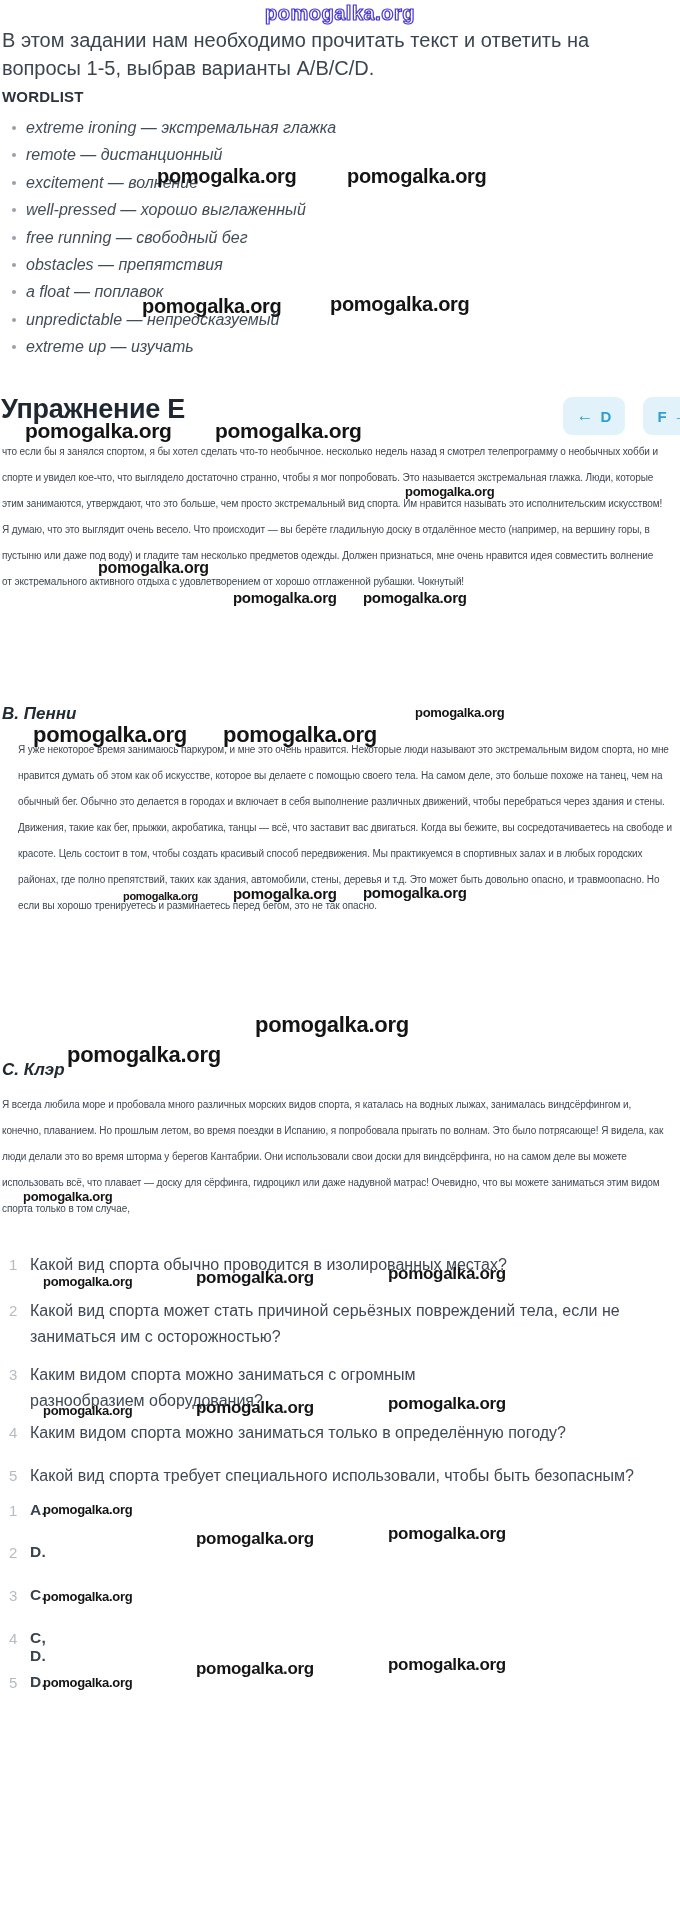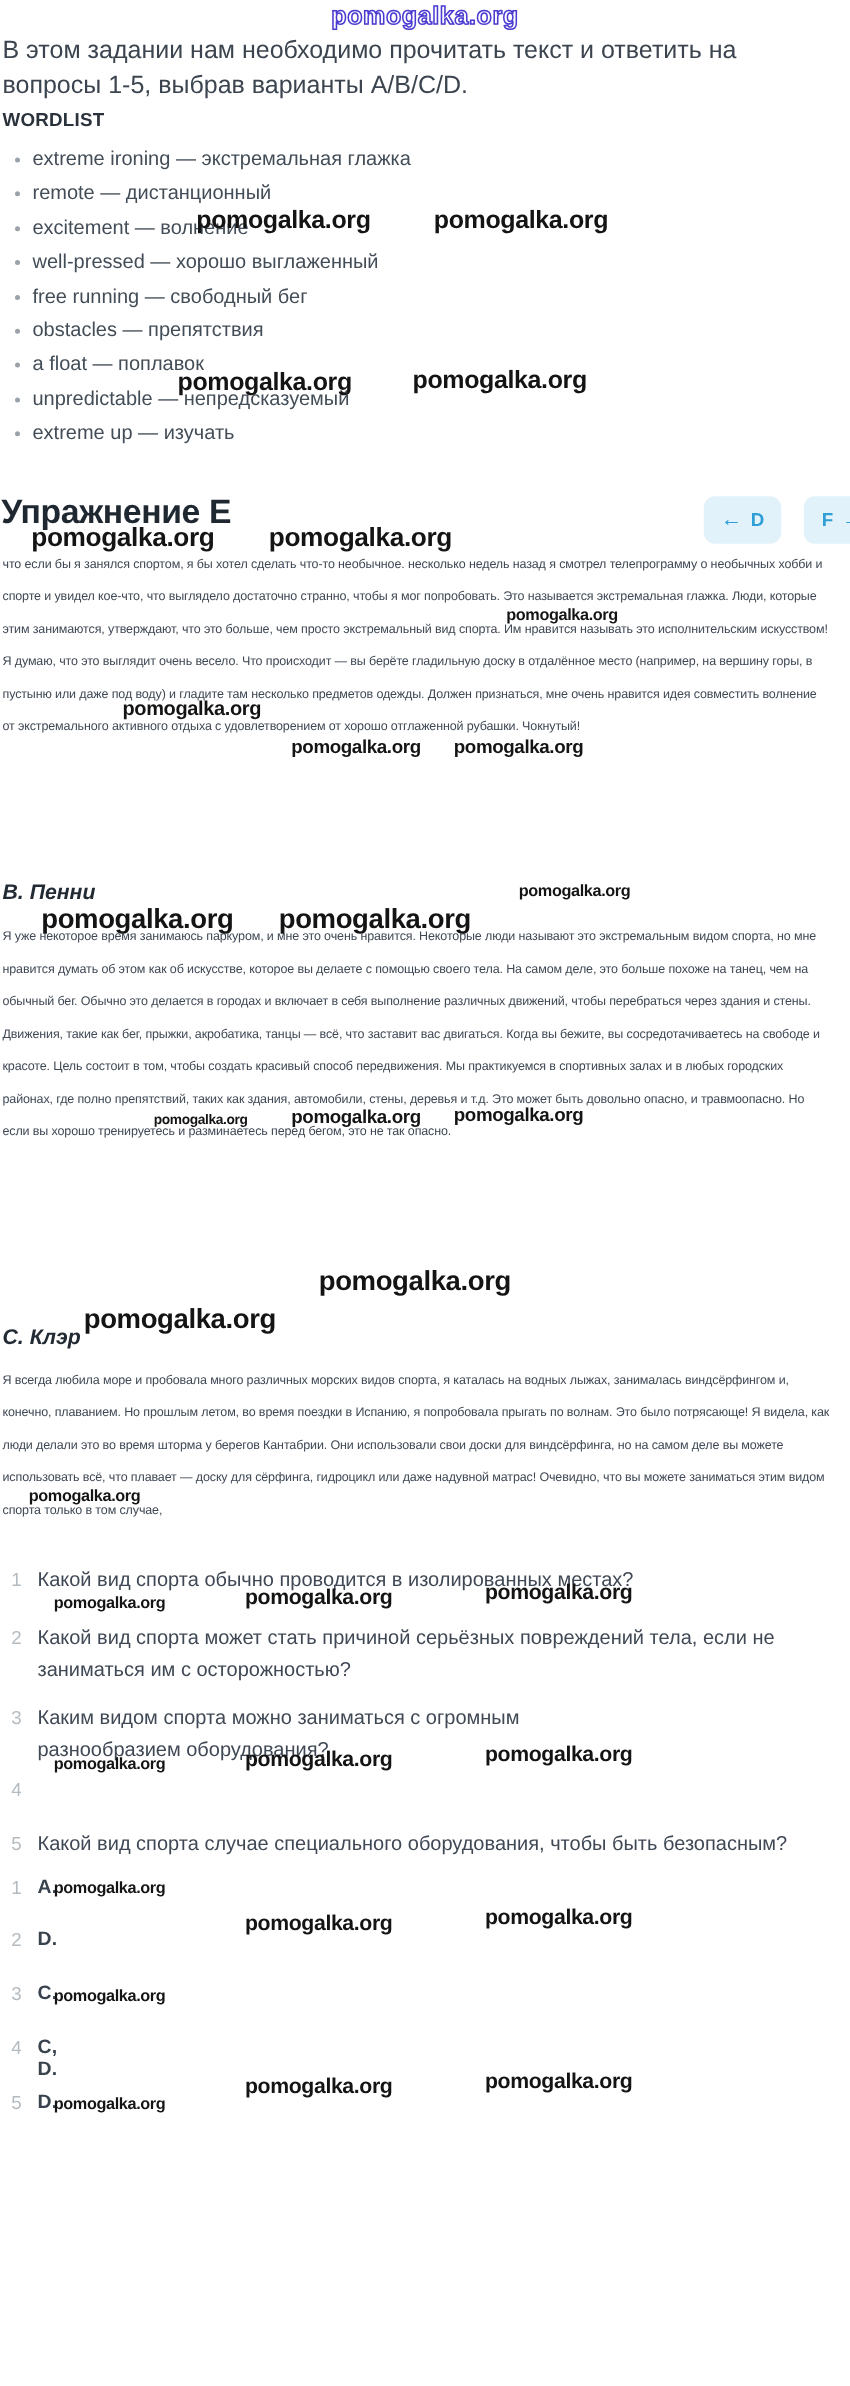--- a/index.html
+++ b/index.html
@@ -20,21 +20,21 @@
     font-size:20px; font-weight:700; color:#ffffff;
     -webkit-text-stroke:1.2px #4a3ad0; text-shadow:0 0 1px #4a3ad0;
     z-index:5; letter-spacing:0.5px;
   }
   
   .intro { position:absolute; top:26px; left:2px; width:620px;
     font-size:20px; line-height:28px; color:#3c454f; }
   .wordlist-label { position:absolute; top:88px; left:2px;
     font-size:15px; font-weight:800; color:#2a323c; letter-spacing:0.2px; }
   
-  .wordlist { position:absolute; top:114px; left:2px; list-style:none; }
+  .wordlist { position:absolute; top:114px; left:2px; list-style:none;font-style:italic; }
   .wordlist li { position:relative; height:27.4px; line-height:27.4px;
     padding-left:24px; font-size:16px; color:#434d57; }
   .wordlist li::before { content:""; position:absolute; left:10px; top:12px;
     width:4px; height:4px; border-radius:50%; background:#9aa1a8; }
   
   .ex-title { position:absolute; top:394px; left:1px;
     font-size:27px; font-weight:700; color:#1f2731; letter-spacing:-0.3px; }
   .nav-btn { position:absolute; top:397px; height:38px; width:62px;
     background:#e2f2fa; border:none; border-radius:9px;
     display:flex; align-items:center; justify-content:center; gap:7px;
@@ -42,21 +42,21 @@
     font-size:15px; font-weight:700; color:#2e9fd6; cursor:pointer; }
   .nav-btn .arrow { font-size:17px; font-weight:400; }
   .btn-prev { left:563px; }
   .btn-next { left:643px; }
   
   .para { position:absolute; left:2px; width:662px;
     font-size:10px; line-height:26px; color:#3f4854; letter-spacing:-0.1px; }
   .para-a { top:439px; }
   .p-head { position:absolute; left:2px; font-size:17px; font-weight:700; color:#222a33;font-style:italic; }
   .head-b { top:704px; }
-  .para-b { top:737px; }
+  .para-b { top:737px;margin-left:16px; }
   .head-c { top:1060px; }
   .para-c { top:1092px; }
   
   .question { position:absolute; left:0; width:640px; padding-left:30px;
     font-size:16px; line-height:26px; color:#3f4854; }
   .q-num { position:absolute; left:9px; top:0; font-size:15px; color:#b4bcc2; }
   .q3 .q-text { display:inline-block; max-width:480px; }
   
   .ans-row { position:absolute; left:0; height:20px; }
   .ans-num { position:absolute; left:9px; top:1px; font-size:15px; color:#b4bcc2; }
@@ -110,24 +110,25 @@
   <div class="question" style="top:1298px">
     <span class="q-num">2</span>
     <span class="q-text">Какой вид спорта может стать причиной серьёзных повреждений тела, если не заниматься им с осторожностью?</span>
   </div>
   <div class="question q3" style="top:1362px">
     <span class="q-num">3</span>
     <span class="q-text">Каким видом спорта можно заниматься с огромным разнообразием оборудования?</span>
   </div>
   <div class="question" style="top:1420px">
     <span class="q-num">4</span>
+    <span class="q-text">Каким видом спорта можно заниматься только в определённую погоду?</span>
   </div>
   <div class="question" style="top:1463px">
     <span class="q-num">5</span>
-    <span class="q-text">Какой вид спорта случае специального оборудования, чтобы быть безопасным?</span>
+    <span class="q-text">Какой вид спорта требует специального использовали, чтобы быть безопасным?</span>
   </div>
 
   <div class="ans-row" style="top:1501px">
     <span class="ans-num">1</span>
     <span class="ans-letter">A.</span>
   </div>
   <div class="ans-row" style="top:1543px">
     <span class="ans-num">2</span>
     <span class="ans-letter">D.</span>
   </div>

